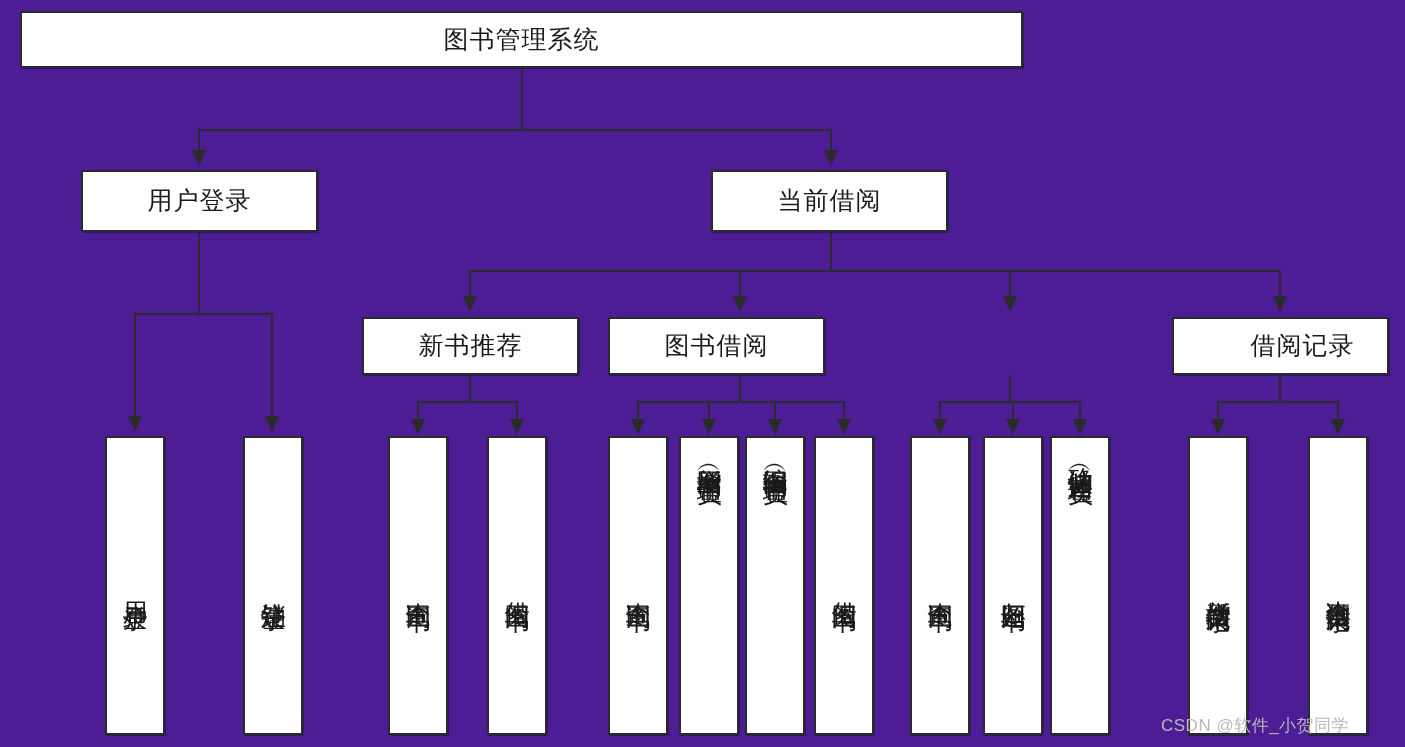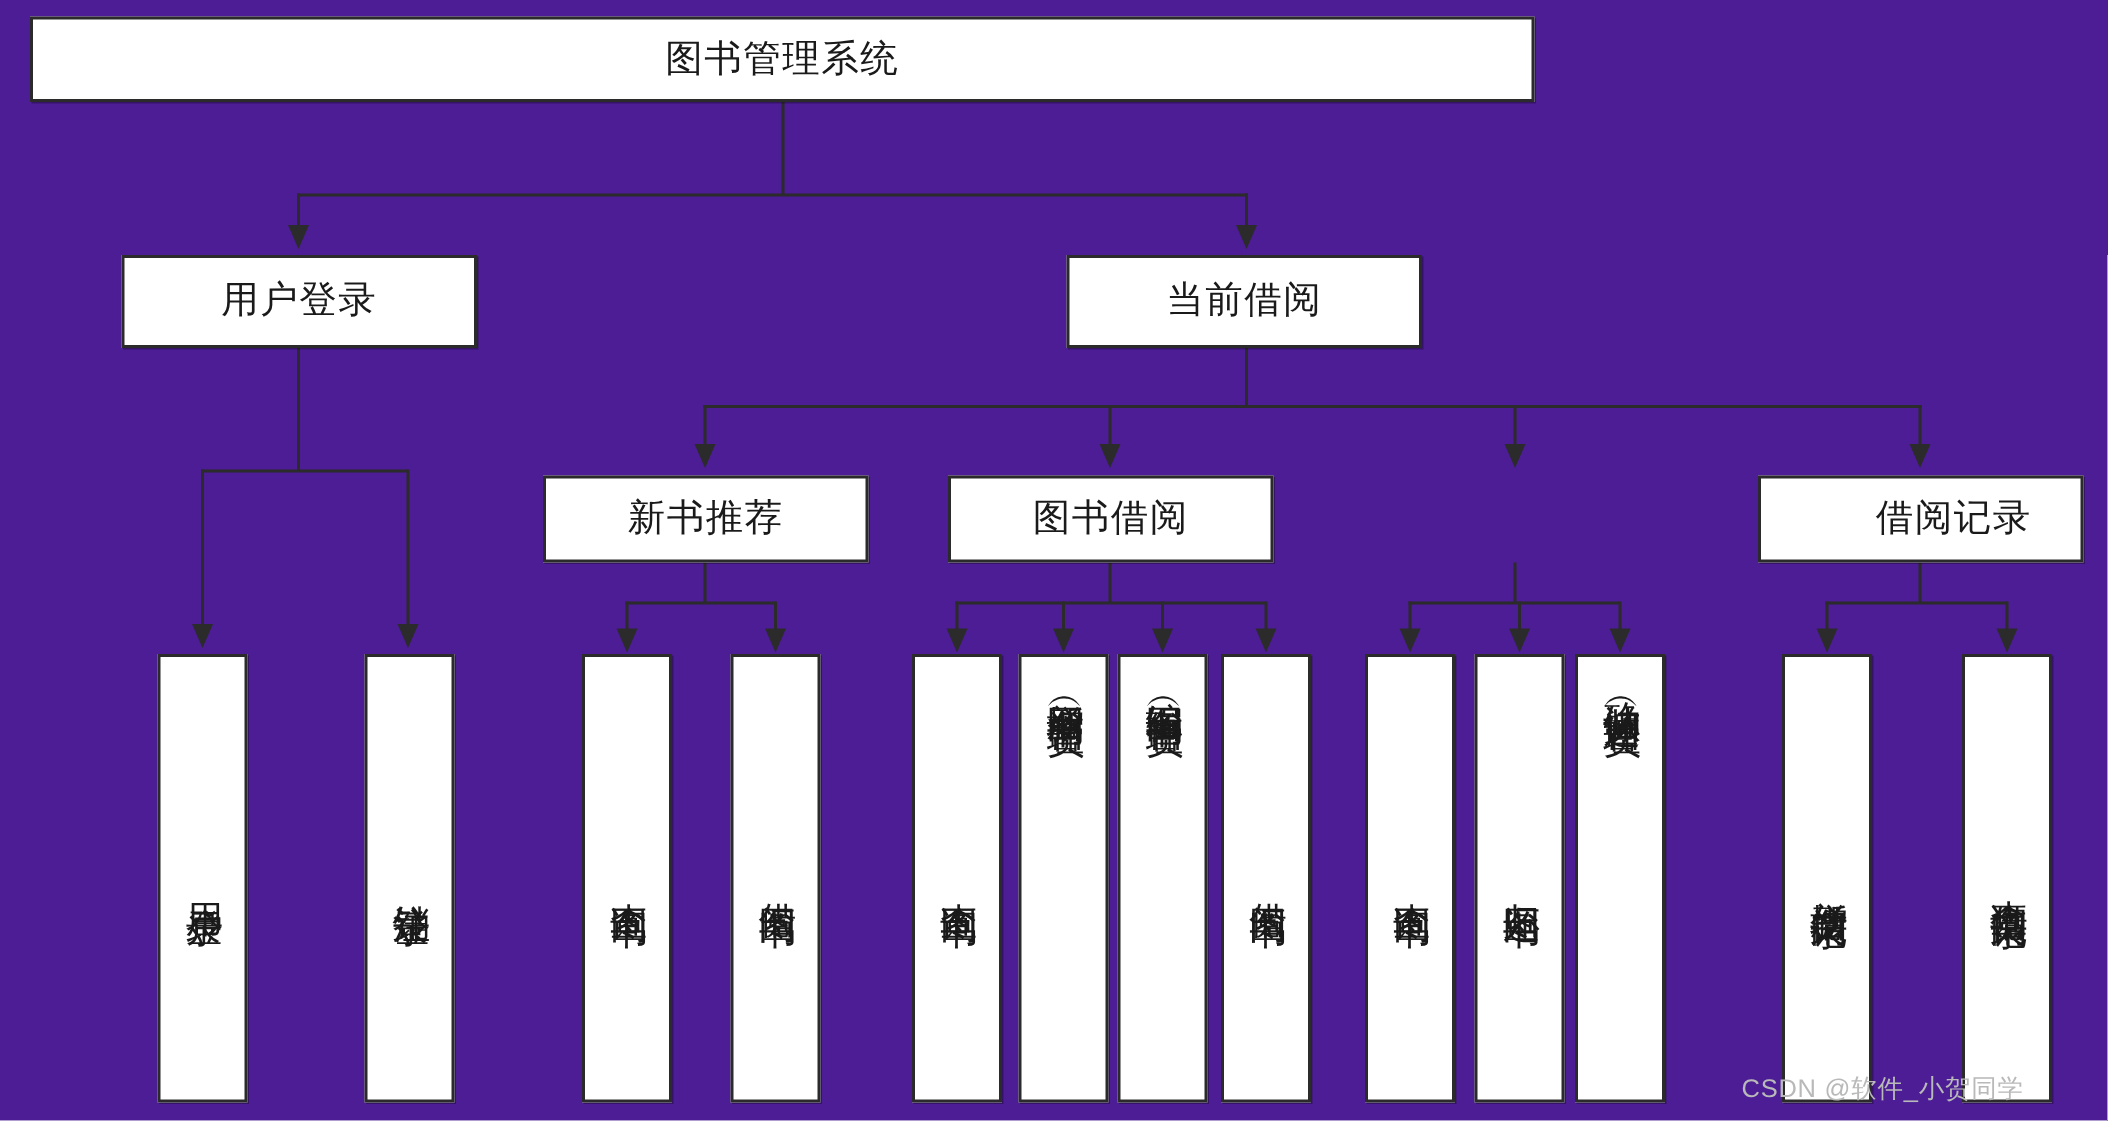--- a/index.html
+++ b/index.html
@@ -156,21 +156,21 @@
   <div class="node horizontal" style="left:81px; top:170px; width:237px; height:62px;">
     <span class="node-label">用户登录</span>
   </div>
   <div class="node horizontal" style="left:711px; top:170px; width:237px; height:62px;">
     <span class="node-label">当前借阅</span>
   </div>
 
   <div class="node horizontal" style="left:362px; top:317px; width:217px; height:58px;">
     <span class="node-label">新书推荐</span>
   </div>
-  <div class="node horizontal" style="left:632px; top:317px; width:217px; height:58px;">
+  <div class="node horizontal" style="left:608px; top:317px; width:217px; height:58px;">
     <span class="node-label">图书借阅</span>
   </div>
   <div class="node horizontal" style="left:1172px; top:317px; width:217px; height:58px;padding-left:44px;">
     <span class="node-label">借阅记录</span>
   </div>
 
   <div class="node vertical centered" style="left:105px; top:436px; width:60px; height:299px;">
     <span class="node-label">用户登录</span>
   </div>
   <div class="node vertical centered" style="left:243px; top:436px; width:60px; height:299px;">

